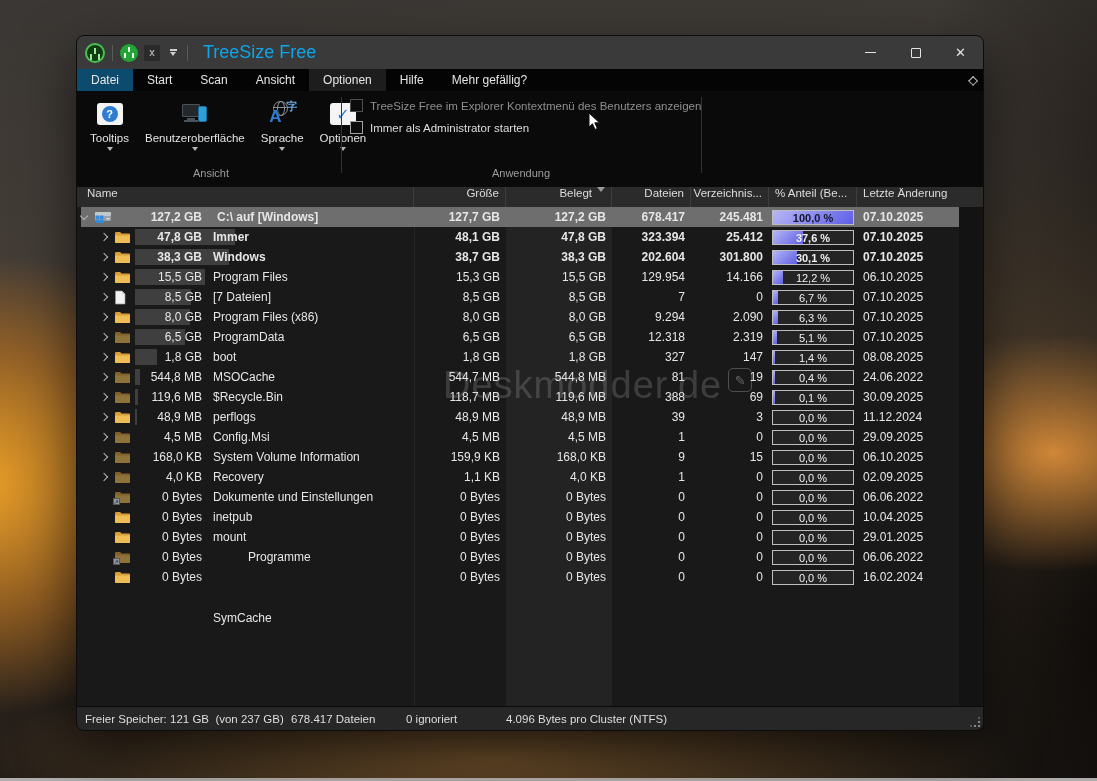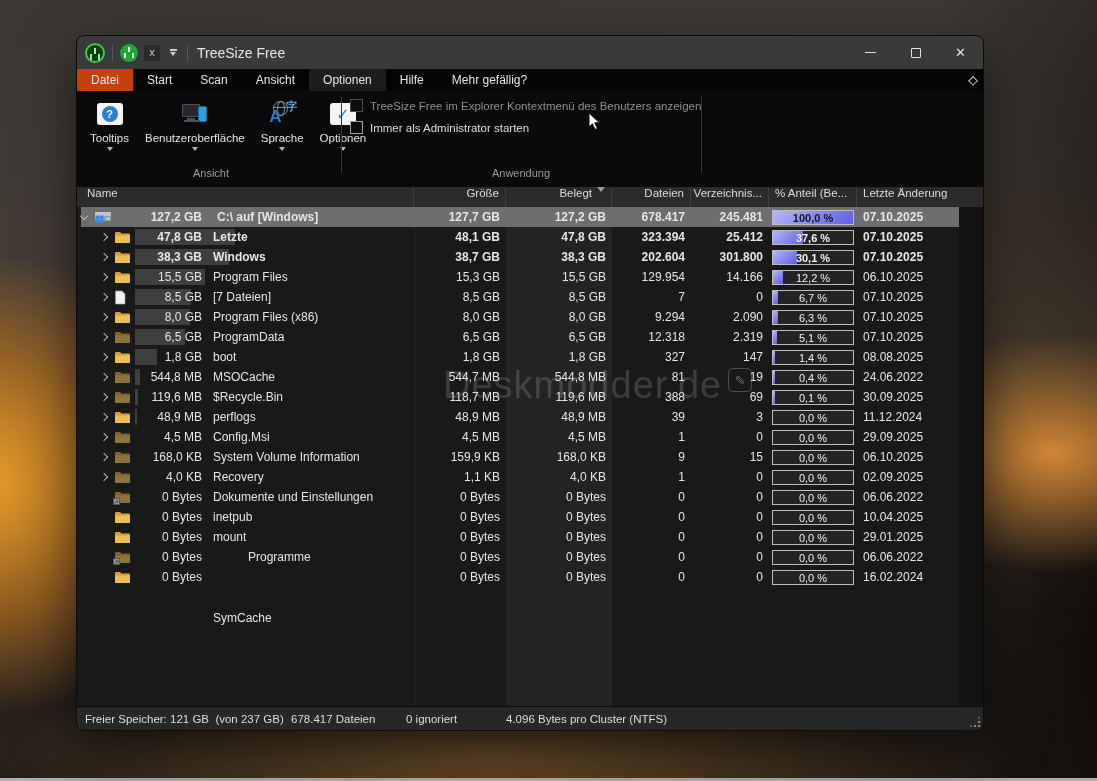--- a/index.html
+++ b/index.html
@@ -23,31 +23,31 @@
   .applogo{width:20px;height:20px;border-radius:50%;background:#123c12;border:2px solid #49c24f;position:relative;flex:0 0 auto;}
   .applogo::after{content:"";position:absolute;left:7px;top:3px;width:2px;height:6px;background:#9fe8a0;box-shadow:-4px 6px 0 0 #9fe8a0, 4px 6px 0 0 #9fe8a0;transform:translateX(0);}
   .qa-logo{width:18px;height:18px;border-radius:50%;background:#22a437;position:relative;}
   .qa-logo::after{content:"";position:absolute;left:8px;top:3px;width:2px;height:5px;background:#eafbea;box-shadow:-4px 6px 0 0 #eafbea,4px 6px 0 0 #eafbea;}
   .tb-sep{width:1px;height:16px;background:#5a5a5a;margin:0 7px;}
   .xbtn{width:16px;height:16px;background:#2a2a2a;border-radius:2px;color:#a9a9a9;font-size:10px;font-weight:700;
     display:flex;align-items:center;justify-content:center;margin-right:6px;}
   .qa-caret{width:14px;height:14px;display:flex;flex-direction:column;align-items:center;justify-content:center;gap:1px;}
   .qa-caret .bar{width:7px;height:1.5px;background:#cfcfcf;}
   .qa-caret .tri{width:0;height:0;border-left:3.5px solid transparent;border-right:3.5px solid transparent;border-top:4px solid #cfcfcf;}
-  .tb-title{color:#e5e5e5;font-size:14px;margin-left:2px;}
+  .tb-title{color:#0ea5e9;font-size:18px;margin-left:8px;}
   .tb-btns{margin-left:auto;display:flex;height:100%;}
   .tb-btn{width:45px;height:100%;display:flex;align-items:center;justify-content:center;color:#e3e3e3;font-size:12px;}
   .glyph-min{width:11px;height:1.4px;background:#e3e3e3;}
   .glyph-max{width:10px;height:10px;border:1.2px solid #e3e3e3;border-radius:1px;}
   .glyph-close{font-size:13px;line-height:1;}
 
   
   .menubar{height:22px;background:#040404;display:flex;align-items:stretch;flex:0 0 auto;position:relative;}
   .mtab{padding:0 14px;display:flex;align-items:center;color:#e6e6e6;font-size:12px;}
-  .mtab.accent{background:#c2410c;}
+  .mtab.accent{background:#0c4a6e;}
   .mtab.active{background:#1d1d1d;}
   .ribbon-collapse{position:absolute;right:12px;top:0;height:100%;display:flex;align-items:center;color:#cfcfcf;}
   .ribbon-collapse .chev{width:7px;height:7px;border-left:1.6px solid #cfcfcf;border-top:1.6px solid #cfcfcf;transform:rotate(45deg) translateY(2px);}
 
   
   .ribbon{height:96px;background:#0a0a0a;position:relative;flex:0 0 auto;}
   .rgroup-sep{position:absolute;top:6px;height:76px;width:1px;background:#333;}
   .rgroup-label{position:absolute;top:76px;height:16px;font-size:11px;color:#9d9d9d;text-align:center;}
   .rbtns{position:absolute;left:8px;top:6px;display:flex;gap:6px;}
   .rbtn{display:flex;flex-direction:column;align-items:center;padding:2px 5px;color:#e3e3e3;font-size:11.5px;}
@@ -289,21 +289,21 @@
           </div>
           <div class="trow bold">
             <div class="ncell">
               <span class="chev" style="left: 20px;"></span>
               <span class="nicon" style="left: 33px;"><svg width="17" height="14" viewBox="0 0 17 14">
                   <path d="M1 3.2 Q1 2 2.2 2 L6 2 L7.6 3.6 L15 3.6 Q16 3.6 16 4.6 L16 12 Q16 13 15 13 L2 13 Q1 13 1 12 Z" fill="#d99f37"></path>
                   <path d="M1 5.6 L16 5.6 L16 12 Q16 13 15 13 L2 13 Q1 13 1 12 Z" fill="#efbd55"></path>
                 </svg></span>
               <span class="nbar" style="width: 100px;"></span>
               <span class="nsize">47,8 GB</span>
-              <span class="nname" style="left: 132px;">Letzte</span>
+              <span class="nname" style="left: 132px;">Immer</span>
             </div>
             <div class="td r">48,1 GB</div>
             <div class="td r">47,8 GB</div>
             <div class="td r">323.394</div>
             <div class="td r">25.412</div>
             <div>
               <div class="pbox">
                 <div class="pfill" style="width: max(37.6%, 2px);"></div>
                 <div class="ptext">37,6 %</div>
               </div>

